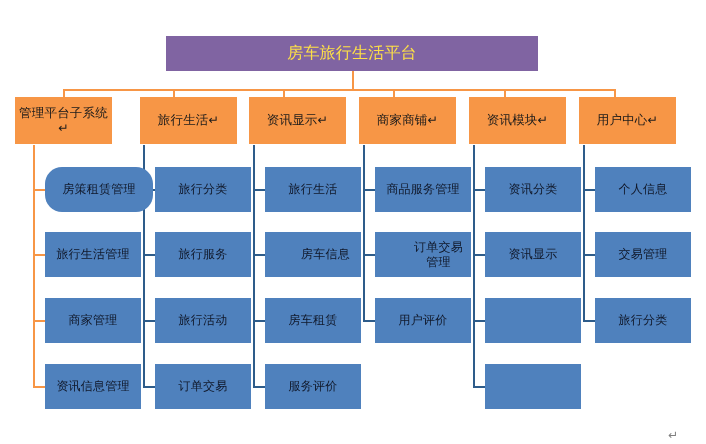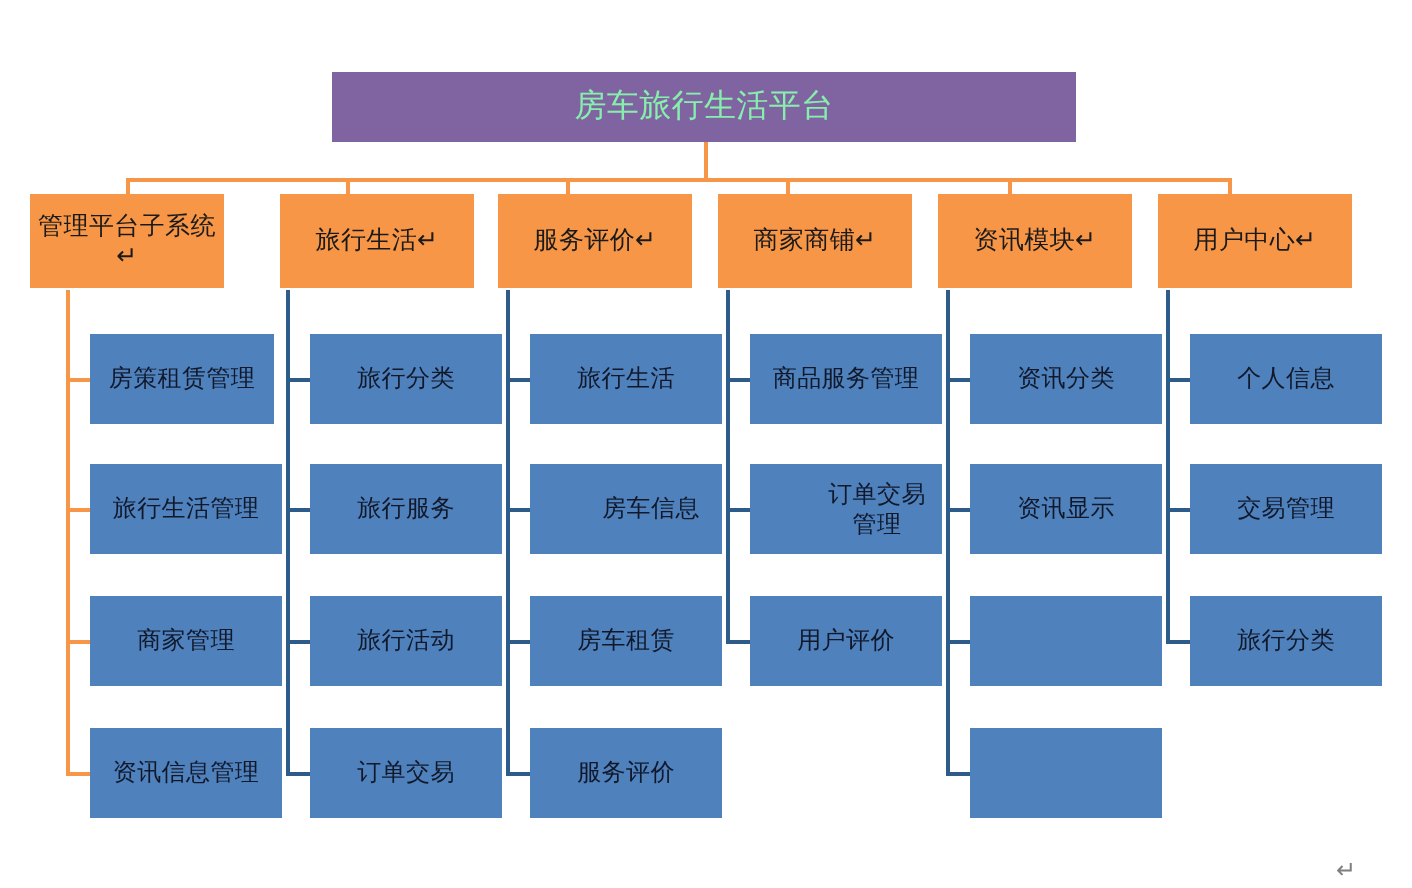--- a/index.html
+++ b/index.html
@@ -25,21 +25,21 @@
     align-items: center;
     justify-content: center;
     text-align: center;
     color: #1a1a1a;
     line-height: 1.18;
     letter-spacing: 0.2px;
     overflow: hidden;
   }
   .node-root {
     background: #8064A2;
-    color: #86efac;
+    color: #fde047;
     font-size: 16px;
     border: 1px solid #7058 92;
   }
   .node-l2 {
     background: #F79646;
     color: #1a1a1a;
     font-size: 12.5px;
     padding: 2px 4px;
   }
   .node-l3 {
@@ -121,33 +121,33 @@
     <span class="label">房车旅行生活平台</span>
   </div>
 
   <div class="node node-l2" style="left:15px; top:97px; width:97px; height:47px;">
     <span class="label">管理平台子系统↵</span>
   </div>
   <div class="node node-l2" style="left:140px; top:97px; width:97px; height:47px;">
     <span class="label">旅行生活↵</span>
   </div>
   <div class="node node-l2" style="left:249px; top:97px; width:97px; height:47px;">
-    <span class="label">服务评价↵</span>
+    <span class="label">资讯显示↵</span>
   </div>
   <div class="node node-l2" style="left:359px; top:97px; width:97px; height:47px;">
     <span class="label">商家商铺↵</span>
   </div>
   <div class="node node-l2" style="left:469px; top:97px; width:97px; height:47px;">
     <span class="label">资讯模块↵</span>
   </div>
   <div class="node node-l2" style="left:579px; top:97px; width:97px; height:47px;">
     <span class="label">用户中心↵</span>
   </div>
 
-  <div class="node node-l3" style="left:45px; top:167px; width:92px; height:45px;">
+  <div class="node node-l3" style="left:45px; top:167px; width:108px; height:45px;border-radius:17px;">
     <span class="label">房策租赁管理</span>
   </div>
   <div class="node node-l3" style="left:45px; top:232px; width:96px; height:45px;">
     <span class="label">旅行生活管理</span>
   </div>
   <div class="node node-l3" style="left:45px; top:298px; width:96px; height:45px;">
     <span class="label">商家管理</span>
   </div>
   <div class="node node-l3" style="left:45px; top:364px; width:96px; height:45px;">
     <span class="label">资讯信息管理</span>

